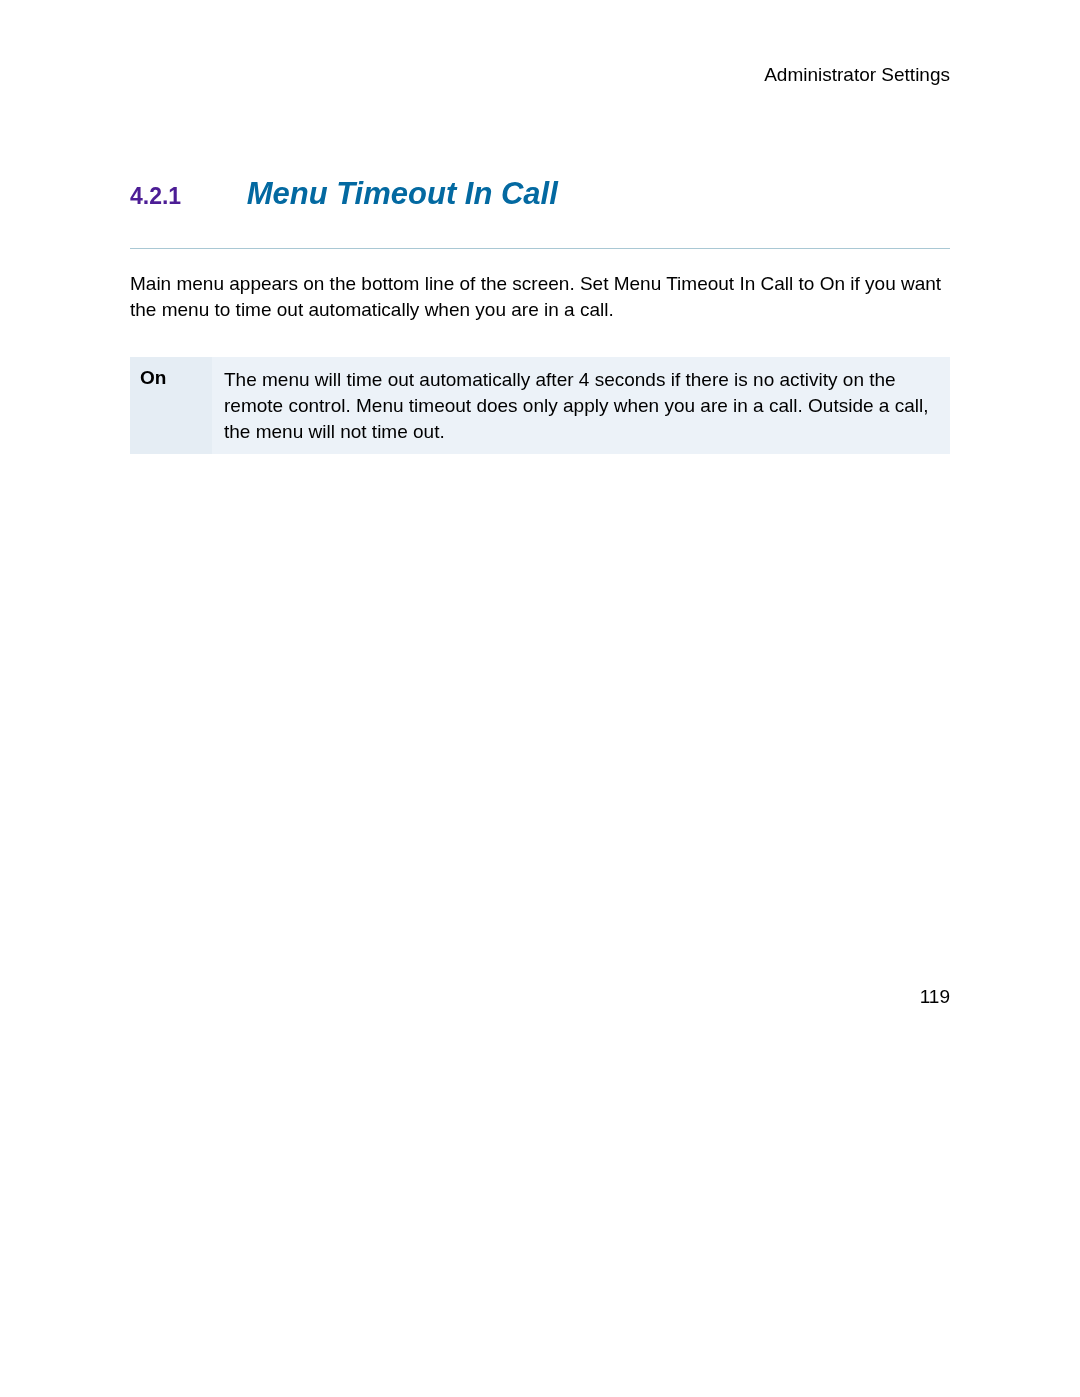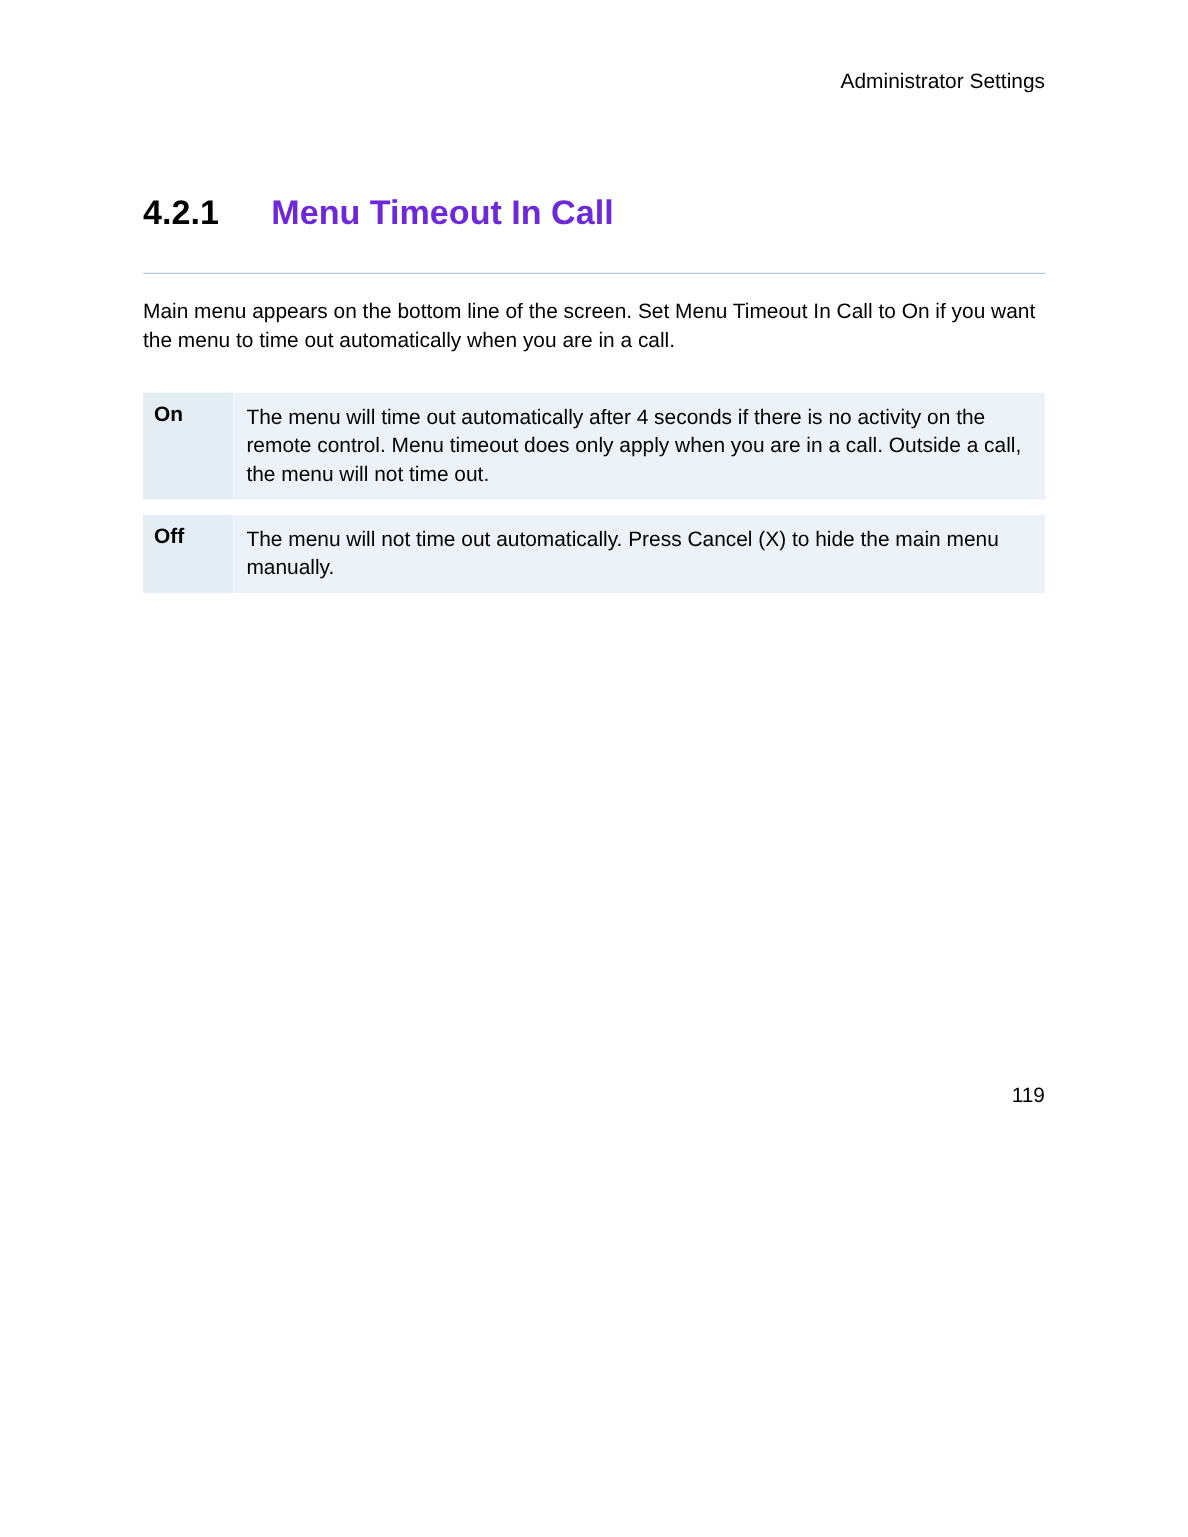--- a/index.html
+++ b/index.html
@@ -22,30 +22,31 @@
     text-align: right;
     font-size: 19px;
     color: #000;
     margin-top: 4px;
     margin-bottom: 90px;
   }
   .section-heading {
     margin: 0 0 12px 0;
   }
   .section-heading .num {
-    color: #000000;
+    color: #4c1d95;
     font-weight: bold;
-    font-size: 31px;
+    font-size: 23px;
     display: inline-block;
     width: 110px;
   }
   .section-heading .title {
-    color: #6d28d9;
+    color: #0369a1;
     font-weight: bold;
     font-size: 31px;
+    font-style: italic;
   }
   .rule {
     border: none;
     border-top: 1px solid #a9c8d4;
     margin: 36px 0 22px 0;
   }
   .intro {
     font-size: 19px;
     line-height: 1.35;
     margin: 0 0 21px 0;
@@ -93,21 +94,17 @@
 
   <hr class="rule">
 
   <p class="intro">Main menu appears on the bottom line of the screen. Set Menu Timeout In Call to On if you want the menu to time out automatically when you are in a call.</p>
 
   <div class="options">
     <div class="option-row">
       <div class="opt-label">On</div>
       <div class="opt-desc">The menu will time out automatically after 4 seconds if there is no activity on the remote control. Menu timeout does only apply when you are in a call. Outside a call, the menu will not time out.</div>
     </div>
-    <div class="option-row">
-      <div class="opt-label">Off</div>
-      <div class="opt-desc">The menu will not time out automatically. Press Cancel (X) to hide the main menu manually.</div>
-    </div>
   </div>
 
   <div class="page-number">119</div>
 
 </div>
 
 </body></html>

